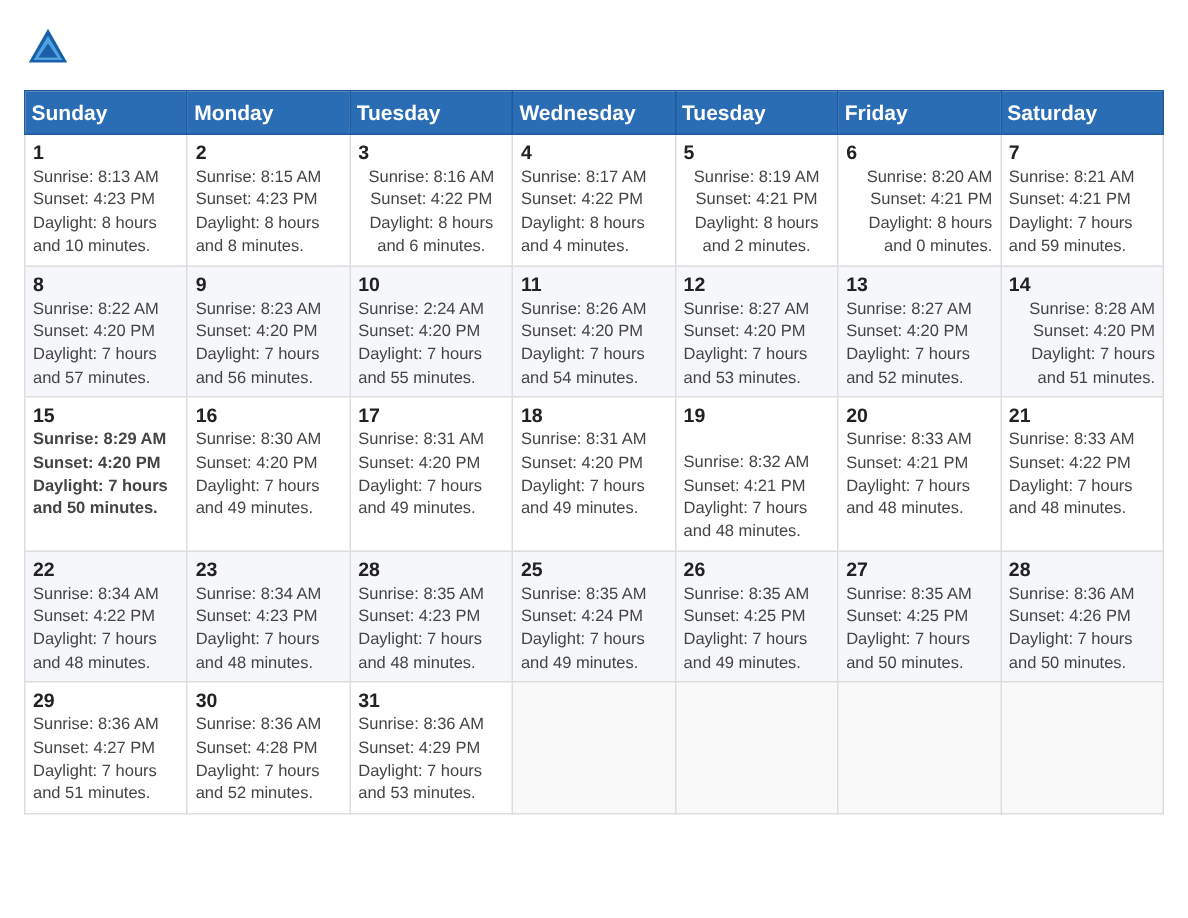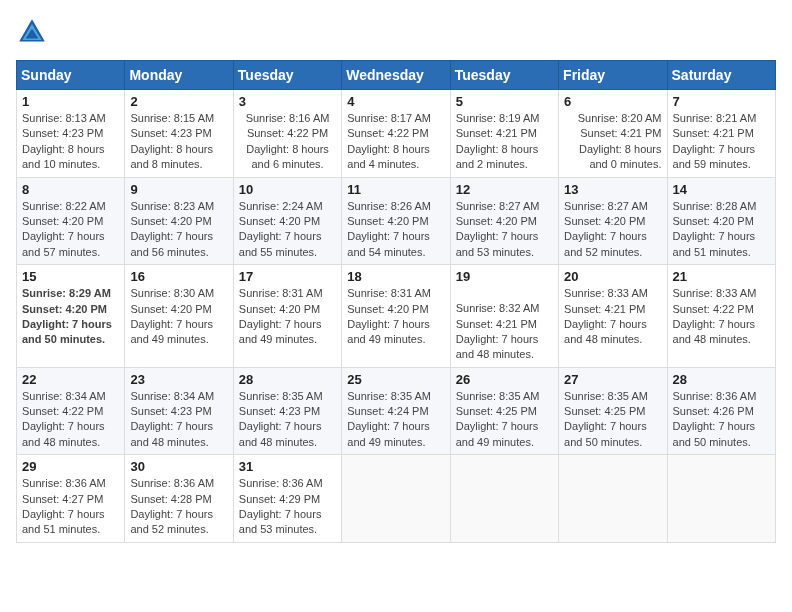--- a/index.html
+++ b/index.html
@@ -142,21 +142,21 @@
         </td>
         <td>
           <span class="day-num">4</span>
           <div class="day-info" style="white-space: pre-line;">Sunrise: 8:17 AM
 Sunset: 4:22 PM
 Daylight: 8 hours
 and 4 minutes.</div>
         </td>
         <td>
           <span class="day-num">5</span>
-          <div class="day-info" style="white-space: pre-line;">Sunrise: 8:19 AM
+          <div class="day-info" style="white-space: pre-line; text-align: center;">Sunrise: 8:19 AM
 Sunset: 4:21 PM
 Daylight: 8 hours
 and 2 minutes.</div>
         </td>
         <td>
           <span class="day-num">6</span>
           <div class="day-info" style="white-space: pre-line; text-align: right;">Sunrise: 8:20 AM
 Sunset: 4:21 PM
 Daylight: 8 hours
 and 0 minutes.</div>
@@ -207,21 +207,21 @@
         </td>
         <td>
           <span class="day-num">13</span>
           <div class="day-info" style="white-space: pre-line;">Sunrise: 8:27 AM
 Sunset: 4:20 PM
 Daylight: 7 hours
 and 52 minutes.</div>
         </td>
         <td>
           <span class="day-num">14</span>
-          <div class="day-info" style="white-space: pre-line;">Sunrise: 8:28 AM
+          <div class="day-info" style="white-space: pre-line; text-align: right;">Sunrise: 8:28 AM
 Sunset: 4:20 PM
 Daylight: 7 hours
 and 51 minutes.</div>
         </td>
       </tr>
       <tr>
         <td>
           <span class="day-num">15</span>
           <div class="day-info" style="white-space: pre-line; font-weight: bold;">Sunrise: 8:29 AM
 Sunset: 4:20 PM

